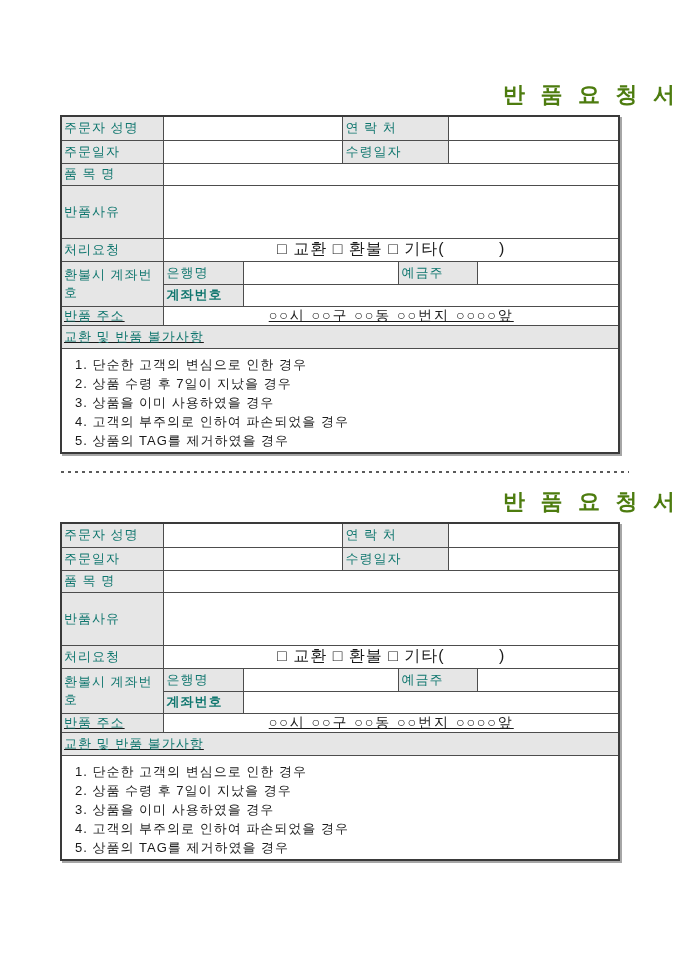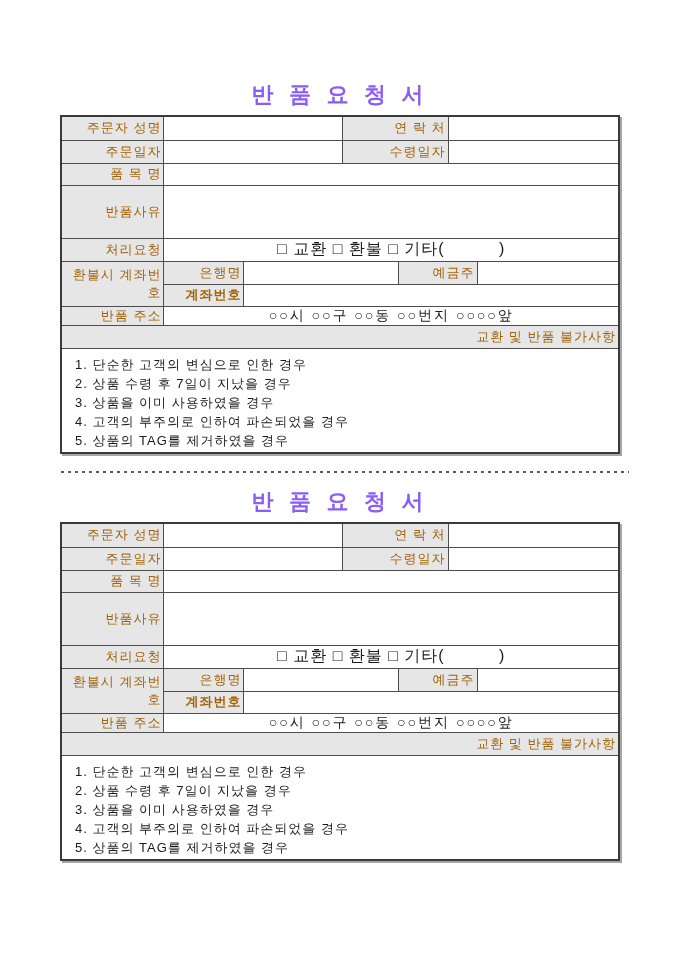--- a/index.html
+++ b/index.html
@@ -15,26 +15,26 @@
     font-family: "Liberation Sans", sans-serif;
     color: #1a1a1a;
     overflow: hidden;
   }
   .form-block { position: absolute; left: 0; width: 680px; }
   .form-block.copy-1 { top: 82px; }
   .form-block.copy-2 { top: 489px; }
 
   .form-title {
     margin: 0 0 7px 0;
-    text-align: center;
+    text-align: right;
     font-family: "Liberation Serif", serif;
     font-weight: bold;
     font-size: 22px;
     letter-spacing: 5px;
-    color: #8b5cf6;
+    color: #4d7c0f;
     line-height: 26px;
   }
 
   .form-table {
     table-layout: fixed;
     border-collapse: collapse;
     width: 558px;
     margin: 0 auto;
     background: #ffffff;
     border: 2px solid #3a3a3a;
@@ -42,35 +42,35 @@
   }
   .form-table td {
     border: 1px solid #4d4d4d;
     font-size: 13px;
     padding: 0 2px;
     overflow: hidden;
     letter-spacing: 1px;
   }
   td.hd {
     background: #e6e6e6;
-    text-align: right;
-    color: #a16207;
+    text-align: left;
+    color: #0f766e;
   }
   td.val { background: #ffffff; }
   td.pre { white-space: pre; text-align: center; font-size: 16px; }
   td.addr { text-align: center; font-size: 14px; letter-spacing: 2px; }
   tr.r1 { height: 24px; }
   tr.r2 { height: 23px; margin-left: 40px; }
   tr.r3 { height: 22px; }
   tr.r4 { height: 53px; }
   tr.r5 { height: 23px; padding-left: 48px; }
   tr.r6 { height: 23px; margin-top: 24px; }
   tr.r7 { height: 22px; font-weight: bold; }
-  tr.r8 { height: 18px; }
-  tr.r9 { height: 23px; }
+  tr.r8 { height: 18px; text-decoration: underline; }
+  tr.r9 { height: 23px; text-decoration: underline; }
   tr.r10 { height: 105px; }
   td.notes {
     vertical-align: top;
     padding: 6px 20px 0 13px;
     letter-spacing: 1px;
   }
   td.notes .note-line {
     line-height: 19px;
     font-size: 13px;
     white-space: nowrap;

